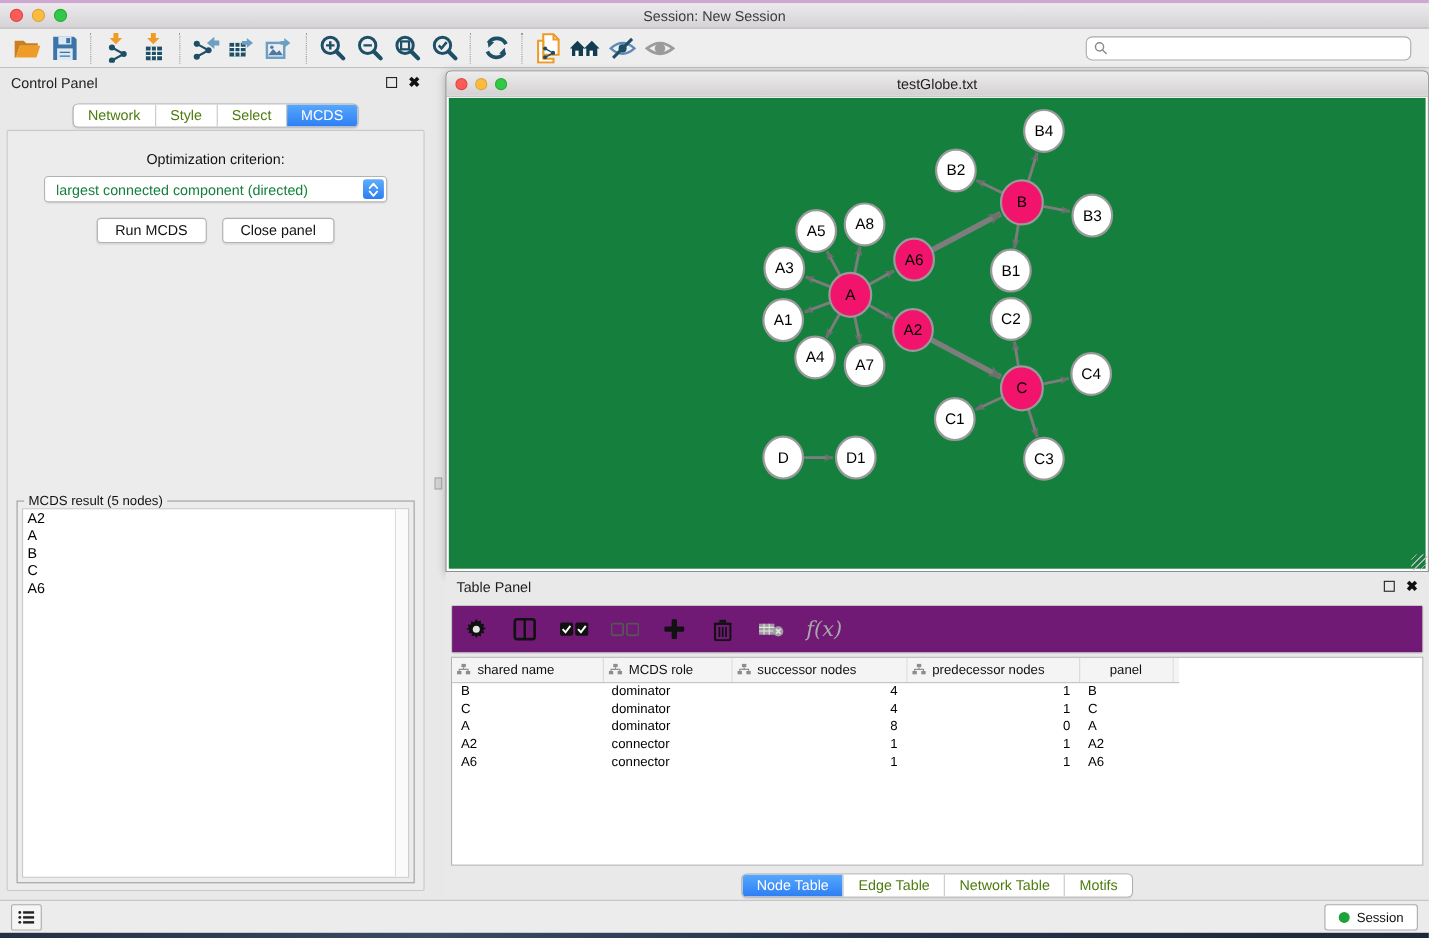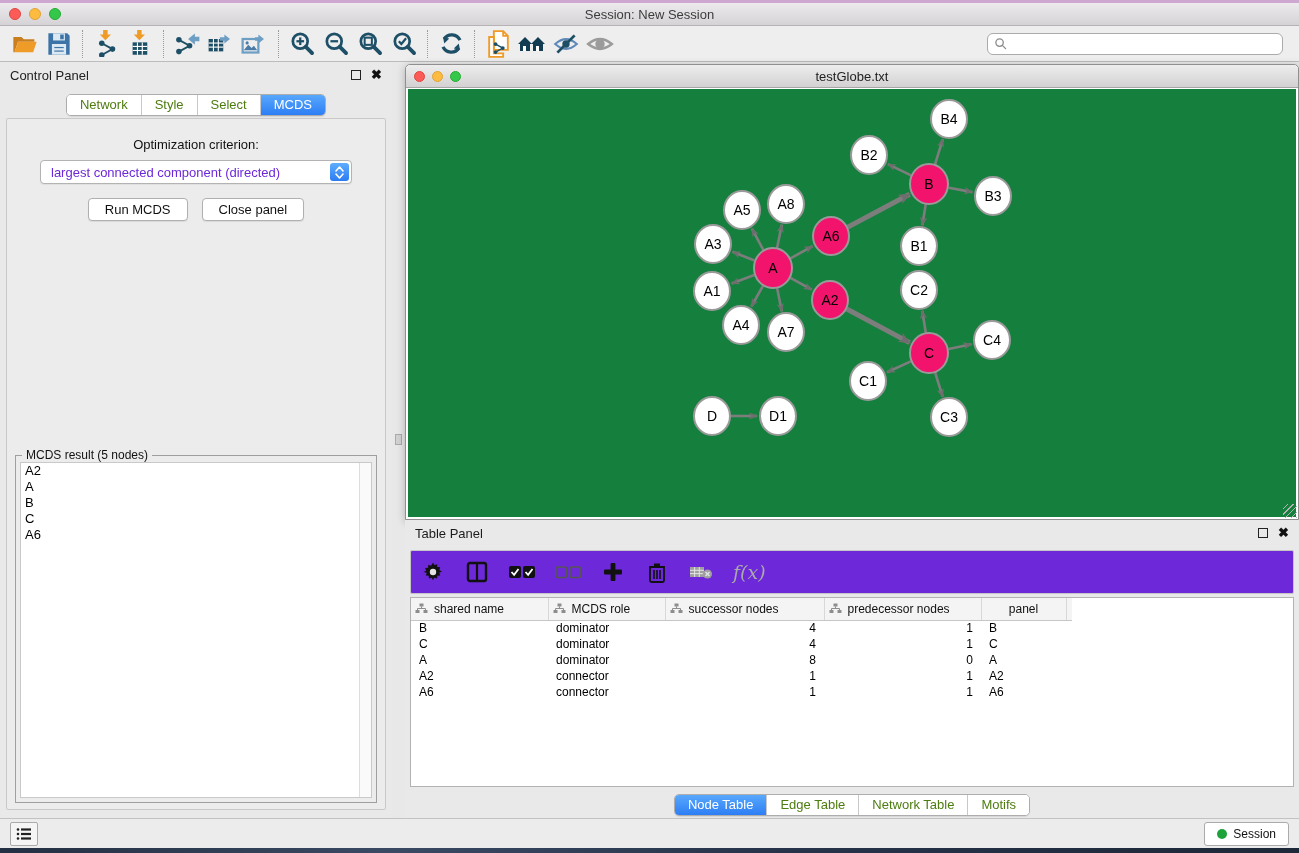--- a/index.html
+++ b/index.html
@@ -37,21 +37,21 @@
 
   .seg { display:inline-flex; border:1px solid #adadad; border-radius:5px; overflow:hidden; background:#fff; box-shadow:0 1px 1px rgba(0,0,0,.08); }
   .seg .seg-btn { border:none; border-left:1px solid #c8c8c8; background:#fff; padding:2px 13px; font-size:13px; font-family:"Liberation Sans",sans-serif; color:#4d7c0f; cursor:pointer; line-height:16px; }
   .seg .seg-btn:first-child { border-left:none; }
   .seg .seg-btn.active { background:linear-gradient(#58a8fd,#2d7ef4); color:#fff; }
   .cp-tabs-row { text-align:center; margin-top:6px; }
 
   .cp-body { position:absolute; left:6px; right:6px; top:56px; bottom:8px; background:#ececec; border:1px solid #c9c9c9; border-radius:2px; }
   .opt-label { text-align:center; margin-top:18px; font-size:13px; color:#111; }
   .dropdown { margin:8px auto 0; width:312px; height:24px; background:#fff; border:1px solid #b3b3b3; border-radius:4px; display:flex; align-items:center; padding-left:10px; position:relative; cursor:pointer; box-shadow:0 1px 1px rgba(0,0,0,.06); }
-  .dropdown .dd-value { font-size:13px; color:#6d28d9; }
+  .dropdown .dd-value { font-size:13px; color:#15803d; }
   .dd-stepper { position:absolute; right:2px; top:2px; bottom:2px; width:19px; background:linear-gradient(#5fadfe,#2c7cf2); border-radius:3px; display:flex; flex-direction:column; align-items:center; justify-content:center; color:#fff; }
   .dd-stepper svg { display:block; }
   .cp-buttons { display:flex; justify-content:center; gap:14px; margin-top:14px; }
   .mac-btn { background:#fff; border:1px solid #b0b0b0; border-radius:4px; padding:2px 16px; font-size:13px; font-family:"Liberation Sans",sans-serif; color:#111; cursor:pointer; box-shadow:0 1px 1px rgba(0,0,0,.08); line-height:17px; }
 
   .result-box { position:absolute; left:8px; right:8px; bottom:6px; top:336px; border:1px solid #9f9f9f; background:#ececec; }
   .result-legend { position:absolute; top:-8px; left:6px; background:#ececec; padding:0 4px; font-size:12px; color:#111; }
   .result-list { position:absolute; left:4px; right:4px; top:6px; bottom:4px; background:#fff; border:1px solid #c9c9c9; overflow:hidden; }
   .result-scroll { position:absolute; top:0; bottom:0; right:0; width:12px; background:#fafafa; border-left:1px solid #ddd; }
   .result-item { font-size:13px; padding:0 4px; line-height:16px; color:#000; }
@@ -66,21 +66,21 @@
   .net-titlebar .traffic { margin-left:8px; gap:7px; }
   .net-titlebar .light { width:11px; height:11px; }
   .net-titlebar .title { position:absolute; left:0; right:0; text-align:center; font-size:13px; color:#222; }
   .net-canvas { position:absolute; top:24px; left:2px; right:2px; bottom:2px; background:#15803d; overflow:hidden; }
   .resize-grip { position:absolute; right:1px; bottom:1px; width:14px; height:14px;
      background:repeating-linear-gradient(135deg, transparent 0 3px, #b5b5b5 3px 4px); }
 
   
   .table-panel { position:absolute; left:13px; right:0; top:458px; bottom:0; background:#e9e9e9; }
   .tp-header { height:26px; display:flex; align-items:center; padding:0 10px; }
-  .tp-toolbar { margin:4px 5px 0 5px; height:44px; background:#6d28d9; border:1px solid #c5c5c5; border-radius:2px; display:flex; align-items:center; padding:0 10px; gap:20px; }
+  .tp-toolbar { margin:4px 5px 0 5px; height:44px; background:#701a75; border:1px solid #c5c5c5; border-radius:2px; display:flex; align-items:center; padding:0 10px; gap:20px; }
   .tp-tool { display:flex; align-items:center; justify-content:center; min-width:24px; height:30px; cursor:pointer; }
   .fx-label { font-family:"DejaVu Serif", serif; font-style:italic; font-size:19px; color:#a9a9a9; }
   .tp-tablewrap { margin:3px 5px 0 5px; height:190px; background:#fff; border:1px solid #b2b2b2; overflow:hidden; }
   table.datatable { border-collapse:collapse; width:661px; table-layout:fixed; }
   table.datatable th { height:22px; background:#f4f4f4; border-bottom:1px solid #c6c6c6; border-right:1px solid #d8d8d8; font-weight:normal; font-size:12px; color:#111; text-align:left; padding:0 4px; white-space:nowrap; overflow:hidden; }
   table.datatable th .th-inner { display:flex; align-items:center; gap:6px; justify-content:flex-start; }
   table.datatable th.center .th-inner { justify-content:center; }
   table.datatable td { height:16px; font-size:12px; padding:0 8px; white-space:nowrap; color:#000; }
   td.num { text-align:right; }
   .tp-tabs-row { text-align:center; margin-top:7px; }

